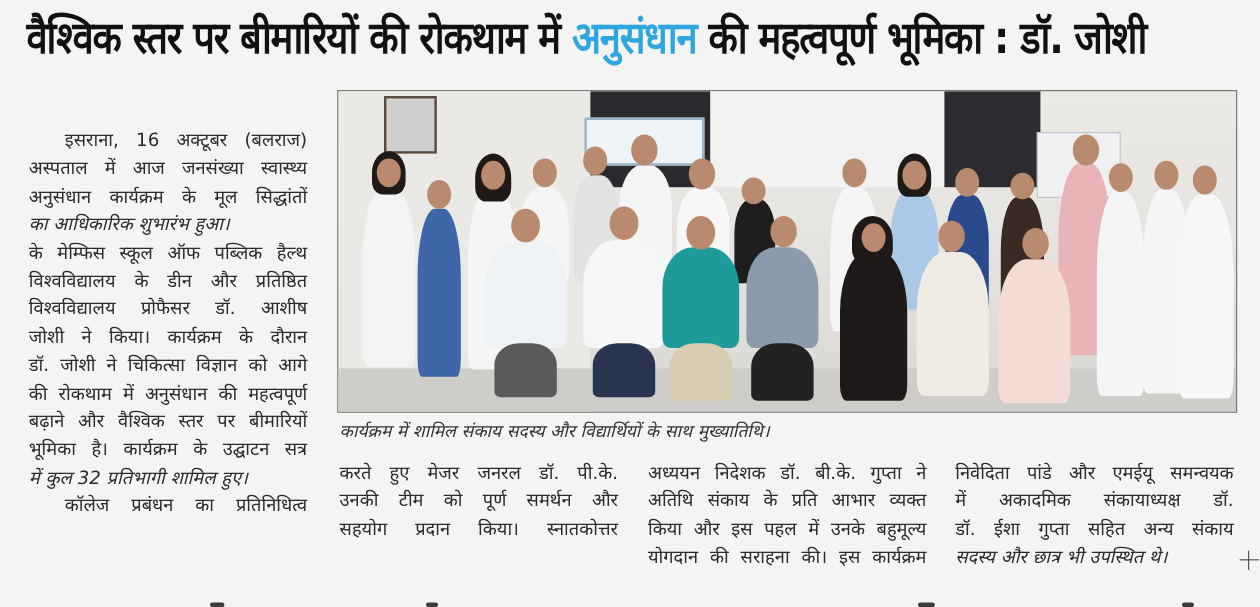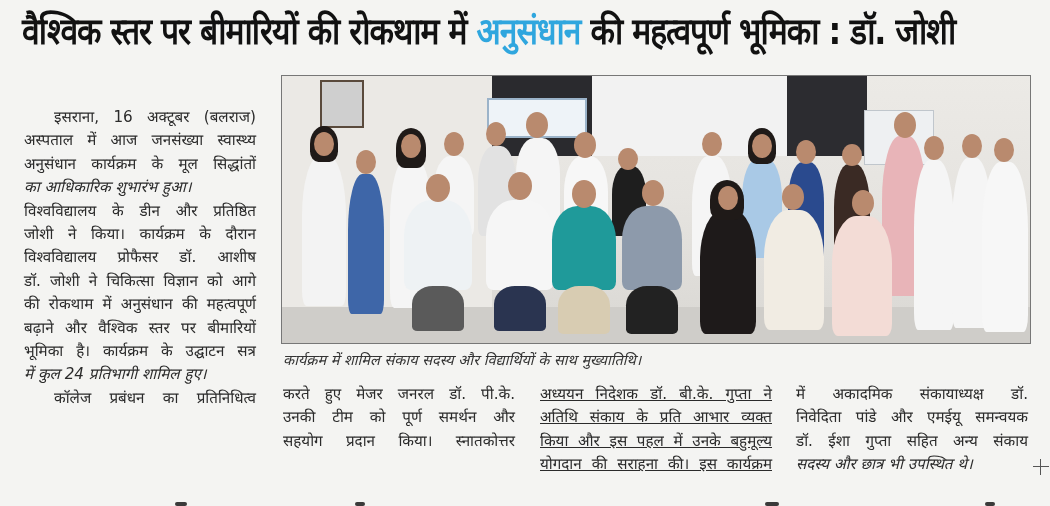--- a/index.html
+++ b/index.html
@@ -17,21 +17,21 @@
   .col {
     position: absolute; font-size: 15.2px; line-height: 23.4px; color: #2b2b2b;
     text-align: justify; text-align-last: justify;
   }
   .col p { display: block; }
   .col .indent { padding-left: 30px; }
   .col .last { text-align-last: left; font-style: italic; }
 
   .col-left { left: 24px; top: 78px; width: 232px; margin-top: 28px; }
   .col-b1 { left: 283px; top: 383px; width: 232px; }
-  .col-b2 { left: 540px; top: 383px; width: 232px; text-decoration: underline; }
+  .col-b2 { left: 540px; top: 383px; width: 232px; }
   .col-b3 { left: 796px; top: 383px; width: 232px; }
 
   .photo {
     position: absolute; left: 281px; top: 75px; width: 750px; height: 269px;
     border: 1px solid #777; overflow: hidden;
     background: linear-gradient(180deg, #eceae6 0%, #e6e4e0 45%, #d9d7d3 100%);
   }
   .photo .wall-left { position: absolute; left: 0; top: 0; width: 210px; height: 100%; background: #ebe9e5; }
   .photo .frame { position: absolute; left: 38px; top: 4px; width: 44px; height: 48px; border: 2px solid #5a4a3c; background: #cfcfcf; }
   .photo .door { position: absolute; left: 210px; top: 0; width: 100px; height: 80px; background: #2a2a2e; }
@@ -58,28 +58,29 @@
 </head>
 <body>
 
 <h1 class="headline"><span>वैश्विक स्तर पर बीमारियों की रोकथाम में </span><span class="hl-accent">अनुसंधान</span><span> की महत्वपूर्ण भूमिका : डॉ. जोशी</span></h1>
 
 <div class="col col-left">
   <p class="indent">इसराना, 16 अक्टूबर (बलराज)</p>
   <p>अस्पताल में आज जनसंख्या स्वास्थ्य</p>
   <p>अनुसंधान कार्यक्रम के मूल सिद्धांतों</p>
   <p class="last">का आधिकारिक शुभारंभ हुआ।</p>
+  <p>के मेम्फिस स्कूल ऑफ पब्लिक हैल्थ</p>
   <p>विश्वविद्यालय के डीन और प्रतिष्ठित</p>
+  <p>विश्वविद्यालय प्रोफैसर डॉ. आशीष</p>
   <p>जोशी ने किया। कार्यक्रम के दौरान</p>
-  <p>विश्वविद्यालय प्रोफैसर डॉ. आशीष</p>
   <p>डॉ. जोशी ने चिकित्सा विज्ञान को आगे</p>
   <p>की रोकथाम में अनुसंधान की महत्वपूर्ण</p>
   <p>बढ़ाने और वैश्विक स्तर पर बीमारियों</p>
   <p>भूमिका है। कार्यक्रम के उद्घाटन सत्र</p>
-  <p class="last">में कुल 24 प्रतिभागी शामिल हुए।</p>
+  <p class="last">में कुल 32 प्रतिभागी शामिल हुए।</p>
   <p class="indent">कॉलेज प्रबंधन का प्रतिनिधित्व</p>
 </div>
 
 <div class="photo">
   <div class="wall-left"></div>
   <div class="frame"></div>
   <div class="door"></div>
   <div class="banner1"></div>
   <div class="screen"></div>
   <div class="door2"></div>
@@ -173,22 +174,22 @@
 </div>
 
 <div class="col col-b2">
   <p>अध्ययन निदेशक डॉ. बी.के. गुप्ता ने</p>
   <p>अतिथि संकाय के प्रति आभार व्यक्त</p>
   <p>किया और इस पहल में उनके बहुमूल्य</p>
   <p>योगदान की सराहना की। इस कार्यक्रम</p>
 </div>
 
 <div class="col col-b3">
+  <p>निवेदिता पांडे और एमईयू समन्वयक</p>
   <p>में अकादमिक संकायाध्यक्ष डॉ.</p>
-  <p>निवेदिता पांडे और एमईयू समन्वयक</p>
   <p>डॉ. ईशा गुप्ता सहित अन्य संकाय</p>
   <p class="last">सदस्य और छात्र भी उपस्थित थे।</p>
 </div>
 
 <div class="crosshair"></div>
 
 <div class="bottom-cut">
   <span style="left:175px;width:12px;"></span>
   <span style="left:355px;width:10px;"></span>
   <span style="left:765px;width:14px;"></span>

